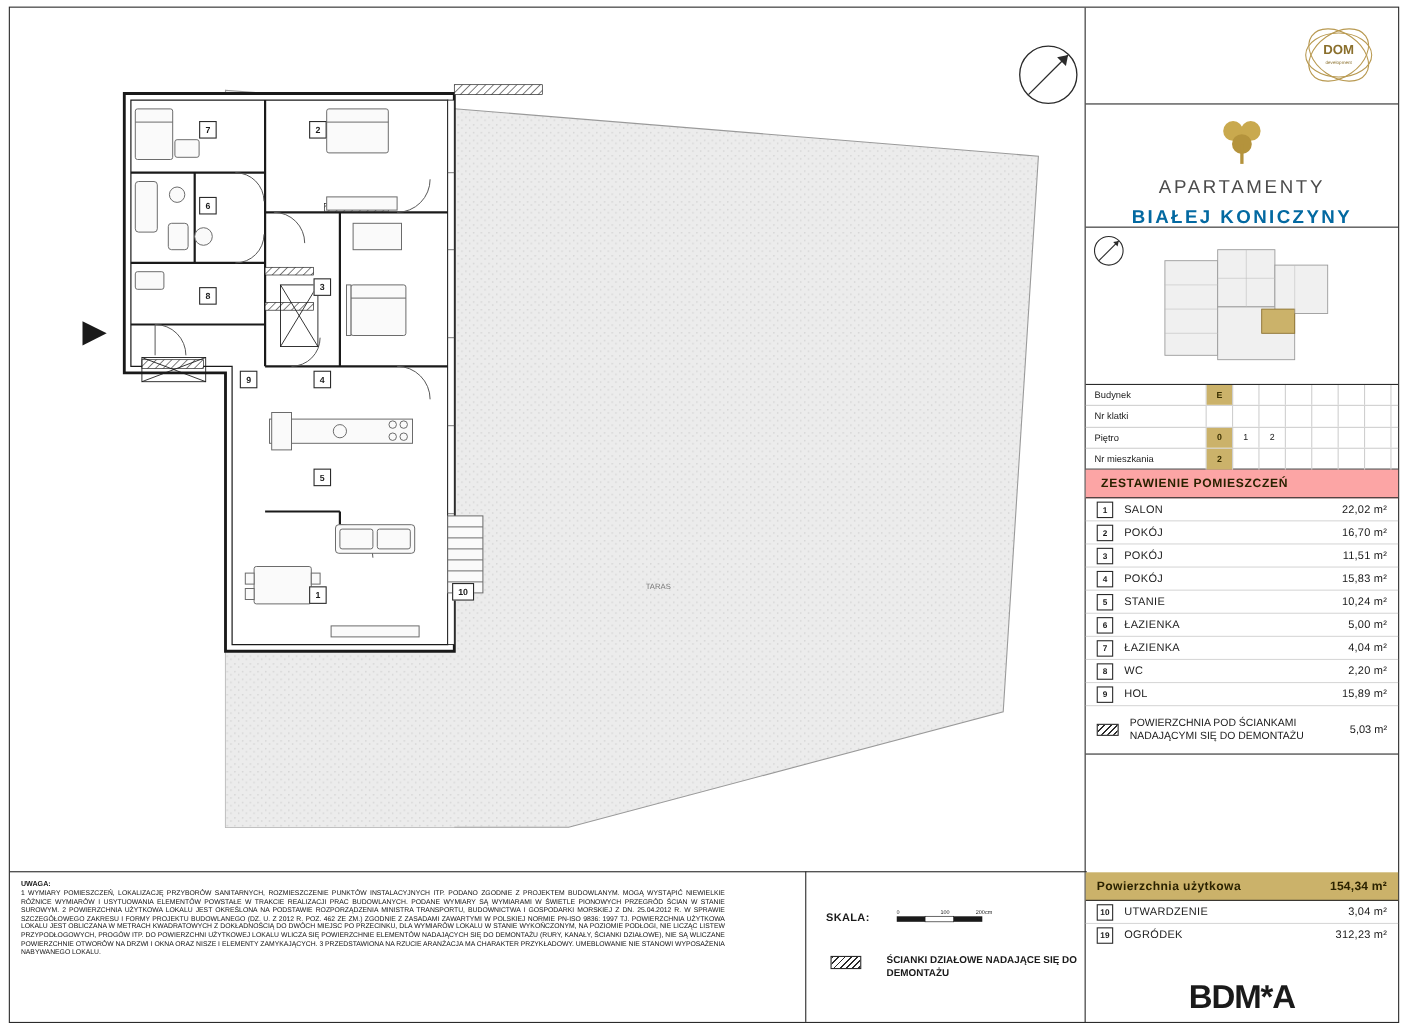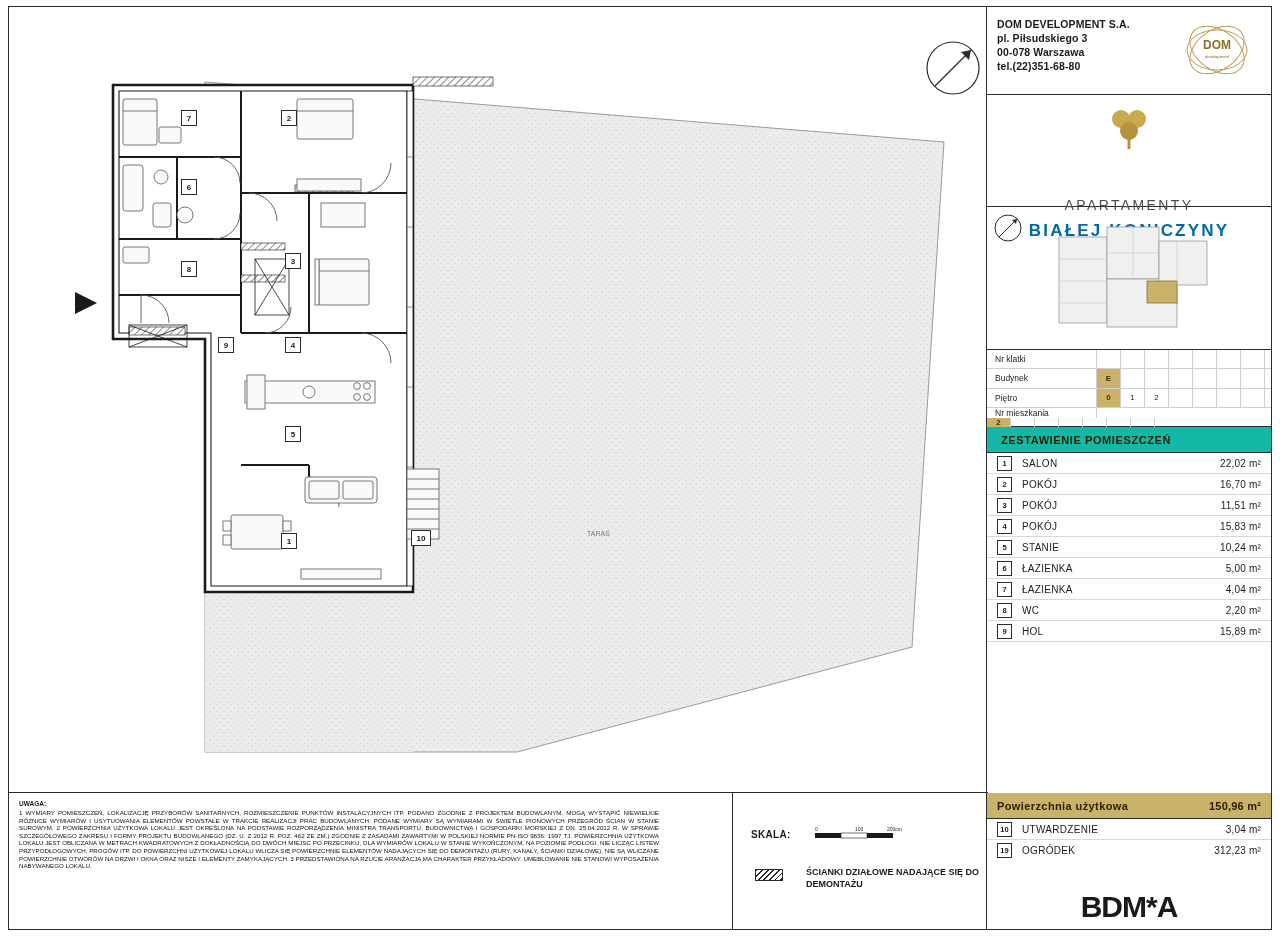--- a/index.html
+++ b/index.html
@@ -40,54 +40,54 @@
     position:absolute;right:8px;top:12px;width:92px;height:62px;
   }
   .dom-logo svg{display:block;}
 
   .brand-block{
     position:absolute;left:0;top:88px;width:100%;height:112px;
     border-bottom:1px solid #2b2b2b;box-sizing:border-box;
     text-align:center;
   }
   .brand-mark{margin:8px auto 2px;width:62px;height:50px;}
-  .brand-l1{font-size:14px;letter-spacing:2.4px;color:#4b4b4b;margin-top:38px;}
+  .brand-l1{font-size:17px;letter-spacing:2.4px;color:#4b4b4b;}
   .brand-l2{font-size:17px;letter-spacing:2.2px;font-weight:bold;color:#0369a1;margin-top:8px;}
 
   .key-block{
     position:absolute;left:0;top:200px;width:100%;height:143px;
     border-bottom:1px solid #2b2b2b;box-sizing:border-box;
   }
   .key-compass{position:absolute;left:6px;top:6px;width:30px;height:30px;}
   .key-img{position:absolute;left:60px;top:12px;width:175px;height:120px;}
 
   
   .meta-table{
     position:absolute;left:0;top:343px;width:100%;height:77px;
     border-bottom:1px solid #2b2b2b;box-sizing:border-box;
     font-size:8.5px;
   }
   .meta-row{
     display:flex;height:19.25px;border-bottom:1px solid #cfcfcf;box-sizing:border-box;
   }
-  .meta-row:last-child{border-bottom:none;flex-direction:column;}
+  .meta-row:last-child{border-bottom:none;}
   .meta-label{
     width:110px;padding-left:8px;display:flex;align-items:center;
     color:#222;border-right:1px solid #cfcfcf;box-sizing:border-box;
   }
   .meta-cells{display:flex;flex:1;}
   .mcell{
     width:24px;border-right:1px solid #cfcfcf;box-sizing:border-box;
     display:flex;align-items:center;justify-content:center;font-size:8px;
   }
   .mcell.hl{background:#cbb26a;color:#3a3000;font-weight:bold;}
 
   .zest-head{
     position:absolute;left:0;top:420px;width:100%;height:26px;
-    background:#14b8a6;
+    background:#fca5a5;
     border-bottom:1px solid #2b2b2b;
     box-sizing:border-box;
     display:flex;align-items:center;
   }
   .zest-head span{
     margin-left:14px;font-size:11px;font-weight:bold;letter-spacing:.6px;color:#2b2200;
   }
   .rooms{
     position:absolute;left:0;top:446px;width:100%;
     font-size:10px;
@@ -345,26 +345,20 @@
     <div class="room-tag" style="left:209px;top:330px;">9</div>
     <div class="room-tag" style="left:276px;top:330px;">4</div>
     <div class="room-tag" style="left:276px;top:419px;">5</div>
     <div class="room-tag" style="left:272px;top:526px;">1</div>
     <div class="room-tag" style="left:402px;top:523px;width:18px;">10</div>
   </div>
 
   <div class="right-panel">
 
     <div class="dev-block">
-      <div class="dev-text">
-        <div>DOM DEVELOPMENT S.A.</div>
-        <div>pl. Piłsudskiego 3</div>
-        <div>00-078 Warszawa</div>
-        <div>tel.(22)351-68-80</div>
-      </div>
       <div class="dom-logo">
         <svg viewBox="0 0 92 62">
           <ellipse cx="46" cy="31" rx="30" ry="20" fill="none" stroke="#b99a52" stroke-width="1"></ellipse>
           <ellipse cx="46" cy="31" rx="30" ry="20" fill="none" stroke="#b99a52" stroke-width="1" transform="rotate(35 46 31)"></ellipse>
           <ellipse cx="46" cy="31" rx="30" ry="20" fill="none" stroke="#b99a52" stroke-width="1" transform="rotate(-35 46 31)"></ellipse>
           <text x="46" y="30" text-anchor="middle" font-family="Liberation Sans, sans-serif" font-size="12" font-weight="bold" fill="#8a6f2c">DOM</text>
           <text x="46" y="39" text-anchor="middle" font-family="Liberation Sans, sans-serif" font-size="4.2" fill="#8a6f2c">development</text>
         </svg>
       </div>
     </div>
@@ -398,35 +392,35 @@
           <line x1="12" y1="84" x2="60" y2="84"></line>
           <line x1="60" y1="34" x2="112" y2="34"></line>
           <line x1="86" y1="8" x2="86" y2="60"></line>
           <line x1="130" y1="22" x2="130" y2="66"></line>
         </g>
       </svg>
     </div>
 
     <div class="meta-table">
       <div class="meta-row">
-        <div class="meta-label">Nr klatki</div>
-        <div class="meta-cells">
-          <div class="mcell"></div>
-          <div class="mcell"></div>
-          <div class="mcell"></div>
-          <div class="mcell"></div>
-          <div class="mcell"></div>
-          <div class="mcell"></div>
-          <div class="mcell"></div>
-        </div>
-      </div>
-      <div class="meta-row">
         <div class="meta-label">Budynek</div>
         <div class="meta-cells">
           <div class="mcell hl">E</div>
+          <div class="mcell"></div>
+          <div class="mcell"></div>
+          <div class="mcell"></div>
+          <div class="mcell"></div>
+          <div class="mcell"></div>
+          <div class="mcell"></div>
+        </div>
+      </div>
+      <div class="meta-row">
+        <div class="meta-label">Nr klatki</div>
+        <div class="meta-cells">
+          <div class="mcell"></div>
           <div class="mcell"></div>
           <div class="mcell"></div>
           <div class="mcell"></div>
           <div class="mcell"></div>
           <div class="mcell"></div>
           <div class="mcell"></div>
         </div>
       </div>
       <div class="meta-row">
         <div class="meta-label">Piętro</div>
@@ -498,27 +492,32 @@
         <div class="rnum">8</div>
         <div class="rname">WC</div>
         <div class="rarea">2,20 m²</div>
       </div>
       <div class="room-row">
         <div class="rnum">9</div>
         <div class="rname">HOL</div>
         <div class="rarea">15,89 m²</div>
       </div>
 
+      <div class="demont-row">
+        <div class="hatch-swatch"></div>
+        <div class="demont-text">POWIERZCHNIA POD ŚCIANKAMI NADAJĄCYMI SIĘ DO DEMONTAŻU</div>
+        <div class="demont-area">5,03 m²</div>
+      </div>
     </div>
   </div>
 
   <div class="totals">
     <div class="pu-row">
       <div class="pu-label">Powierzchnia użytkowa</div>
-      <div class="pu-val">150,96 m²</div>
+      <div class="pu-val">154,34 m²</div>
     </div>
     <div class="rooms" style="position:static;">
       <div class="room-row">
         <div class="rnum">10</div>
         <div class="rname">UTWARDZENIE</div>
         <div class="rarea">3,04 m²</div>
       </div>
       <div class="room-row" style="border-bottom:none;">
         <div class="rnum">19</div>
         <div class="rname">OGRÓDEK</div>

